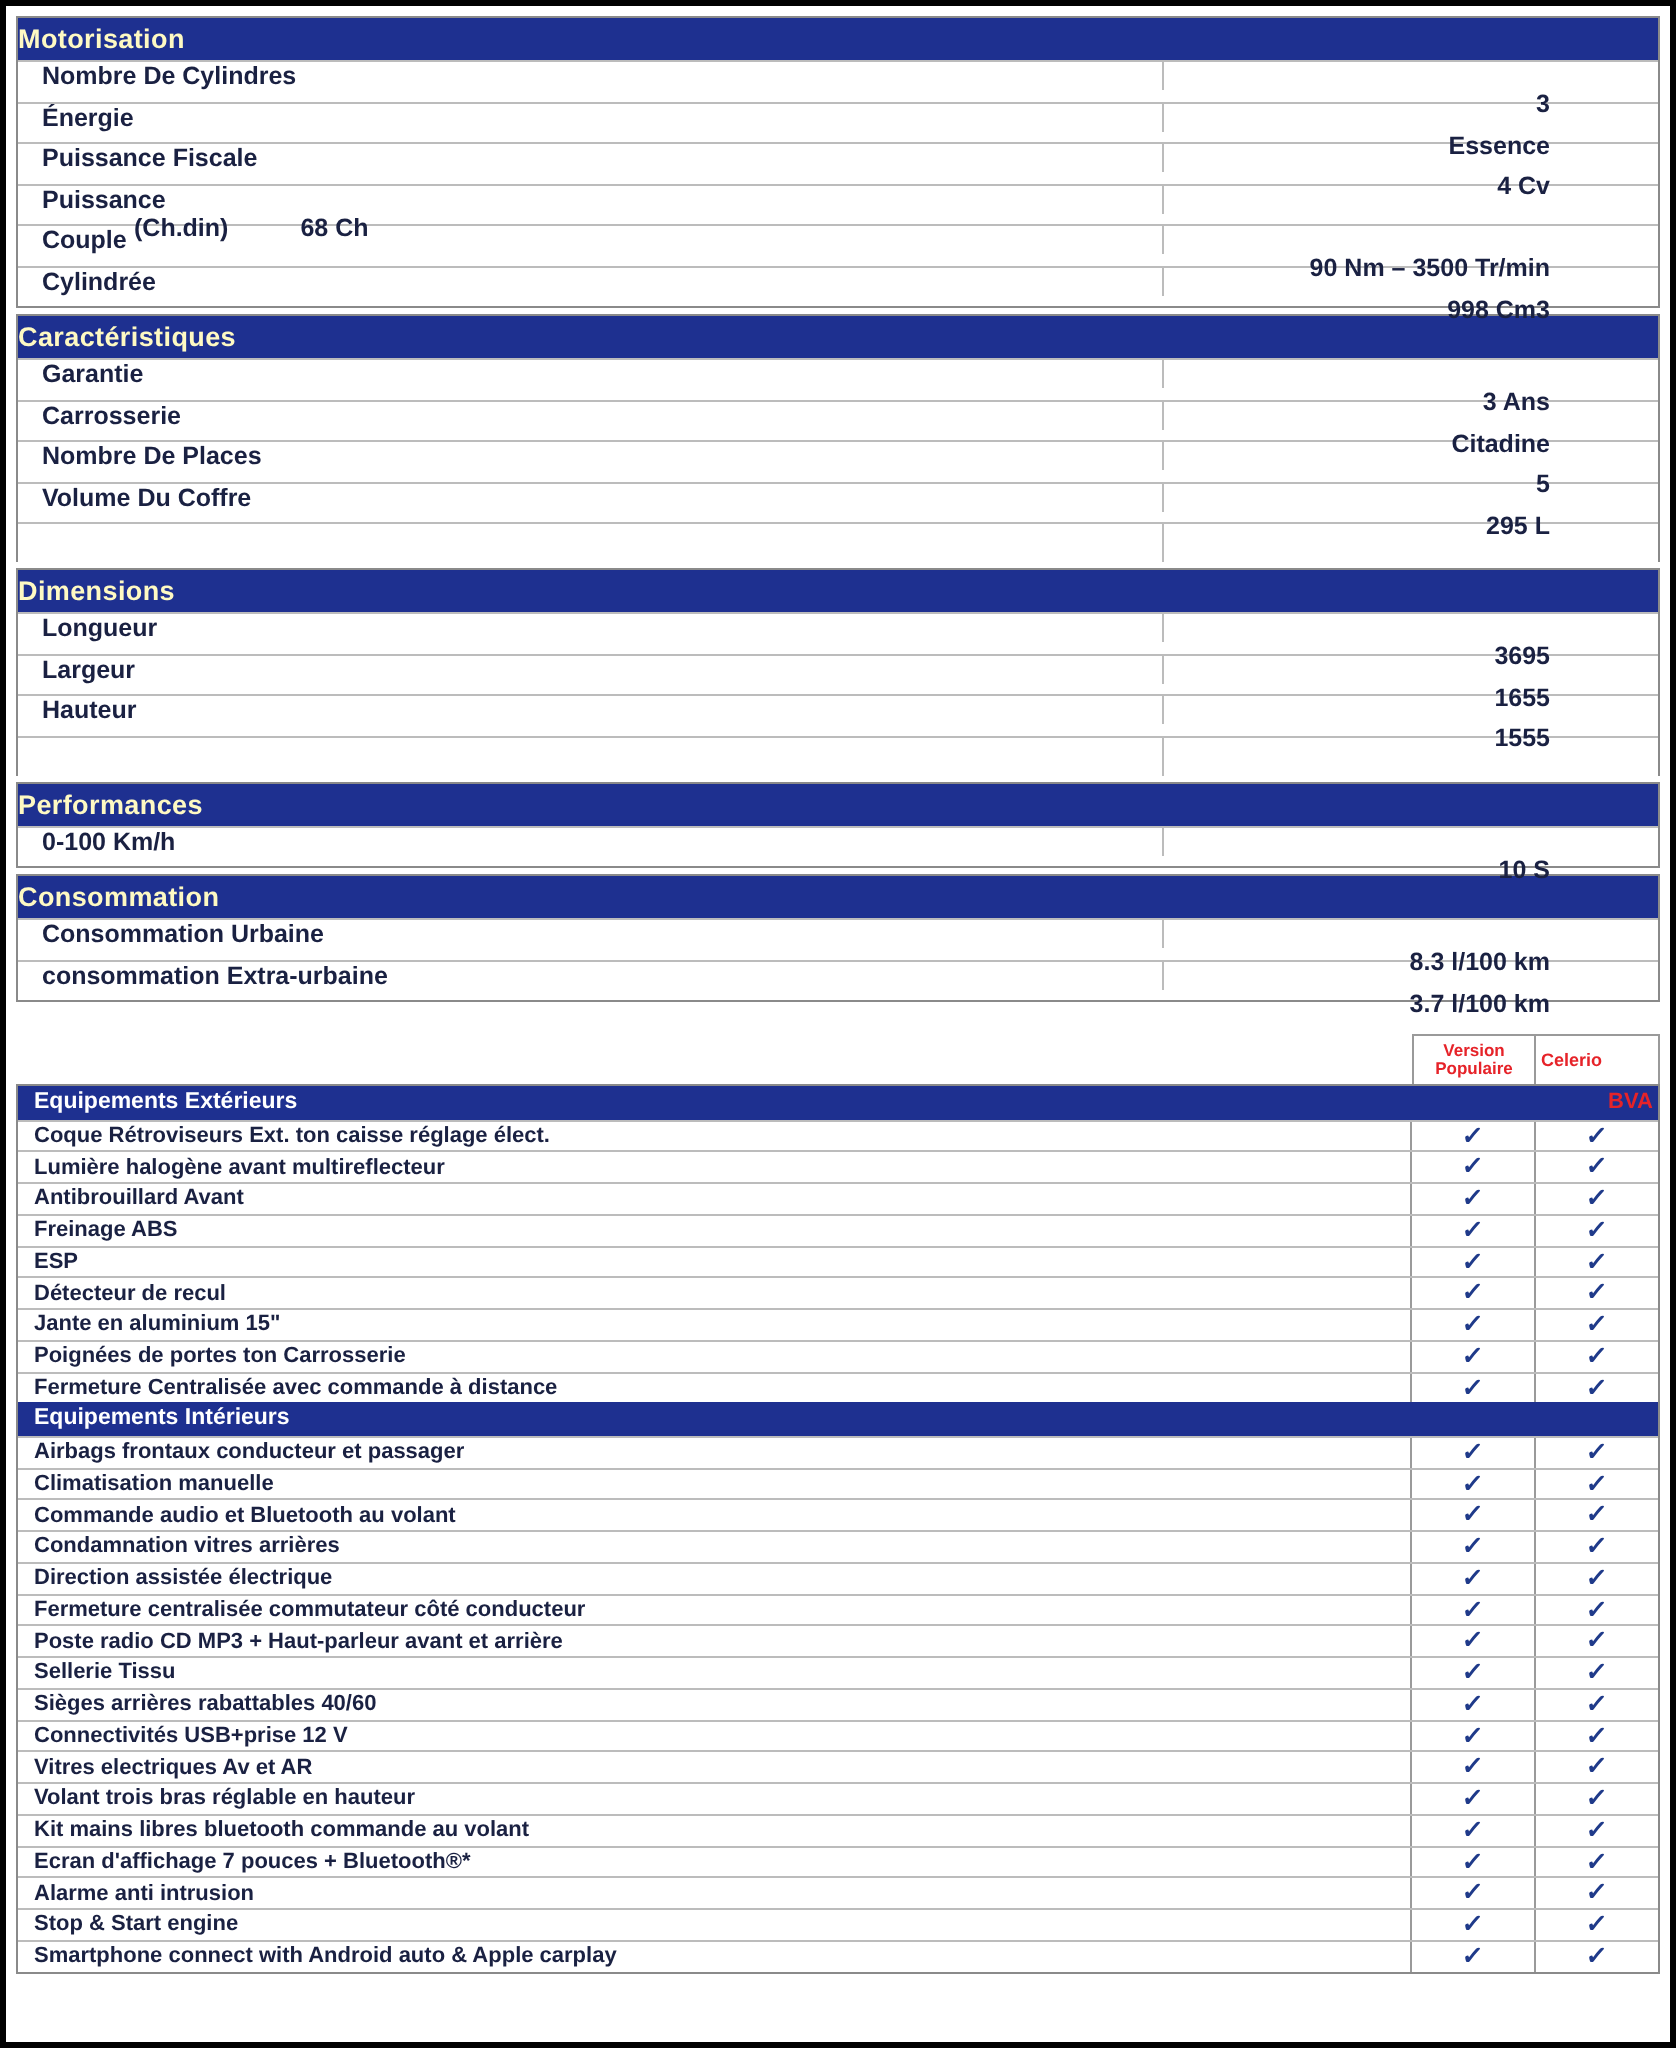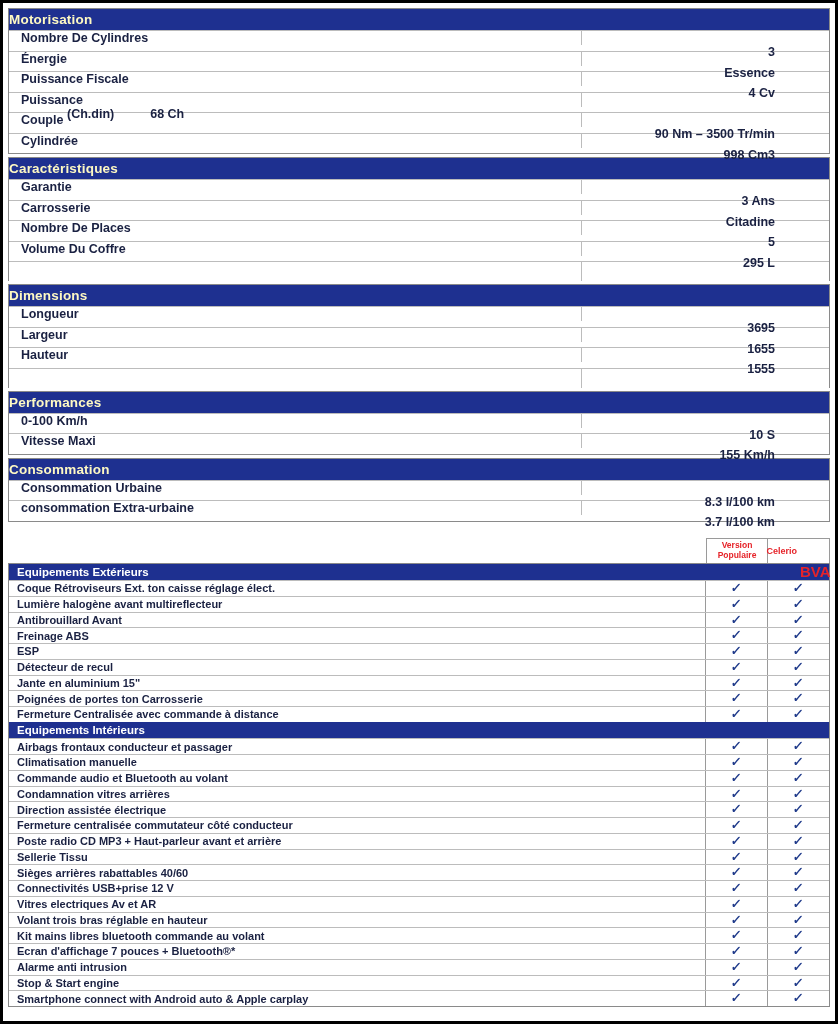--- a/index.html
+++ b/index.html
@@ -69,21 +69,21 @@
   .eq-vcell {
     width:62px; flex:none;
     border:1px solid #9a9a9a; border-bottom:none;
     display:flex; flex-direction:column; align-items:center; justify-content:center;
     color:#e62329; font-weight:bold; text-align:center;
   }
   .eq-vcell + .eq-vcell { border-left:none; }
   .vline { font-size:8.5px; line-height:9.5px; white-space:nowrap; }
   .eq-vcell.celerio { flex-direction:row; align-items:center; }
   .celerio-name { font-size:9px; }
-  .celerio-bva  { font-size:15px; margin-left:3px;margin-top:42px; }
+  .celerio-bva  { font-size:11px; margin-left:3px;margin-top:42px; }
 
   .eq-body { border:1px solid #8a8a8a; }
   .eq-header {
     height:16.5px; line-height:16.5px;
     background:#1e3090; color:#ffffff;
     font-weight:bold; font-size:11.5px;
     padding-left:8px;
     white-space:nowrap; overflow:hidden;
   }
   .eq-row {
@@ -183,24 +183,20 @@
         <div class="spec-spacer">
           <div class="spacer-left"></div>
         </div>
       </div>
       <div class="spec-table">
         <div class="sec-header">Performances</div>
         <div class="spec-row">
           <div class="spec-label">0-100 Km/h</div>
           <div class="spec-value">10 S</div>
         </div>
-        <div class="spec-row">
-          <div class="spec-label">Vitesse Maxi</div>
-          <div class="spec-value">155 Km/h</div>
-        </div>
       </div>
       <div class="spec-table">
         <div class="sec-header">Consommation</div>
         <div class="spec-row">
           <div class="spec-label">Consommation Urbaine</div>
           <div class="spec-value">8.3 l/100 km</div>
         </div>
         <div class="spec-row">
           <div class="spec-label">consommation Extra-urbaine</div>
           <div class="spec-value">3.7 l/100 km</div>

